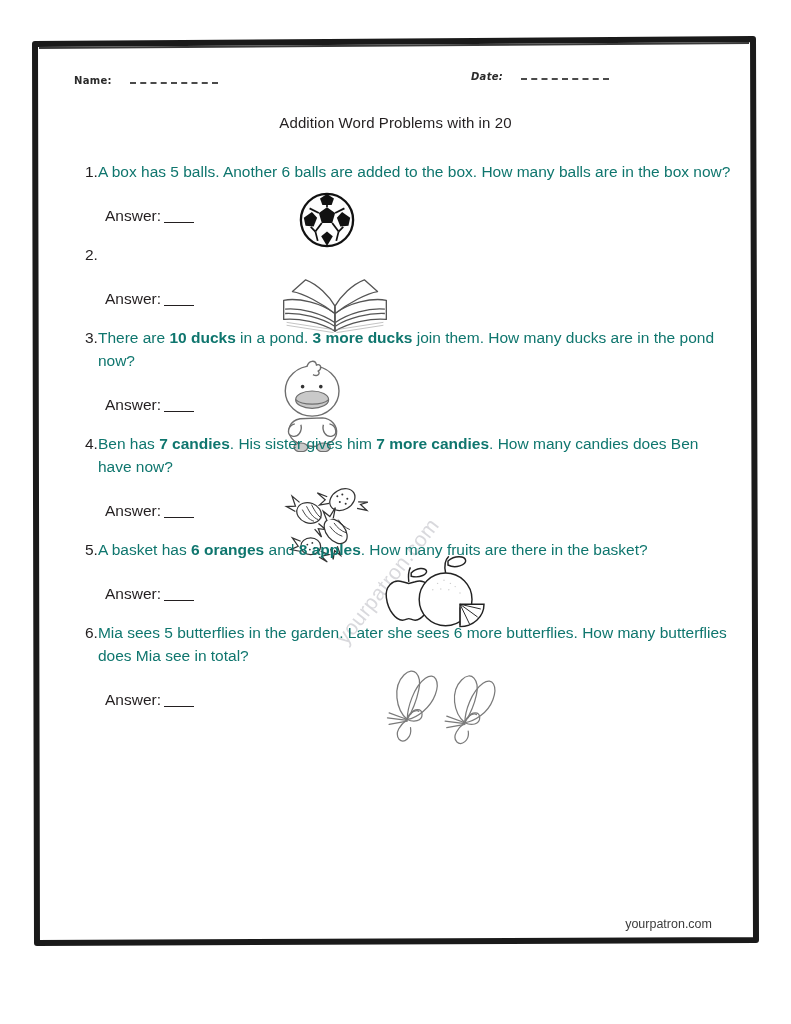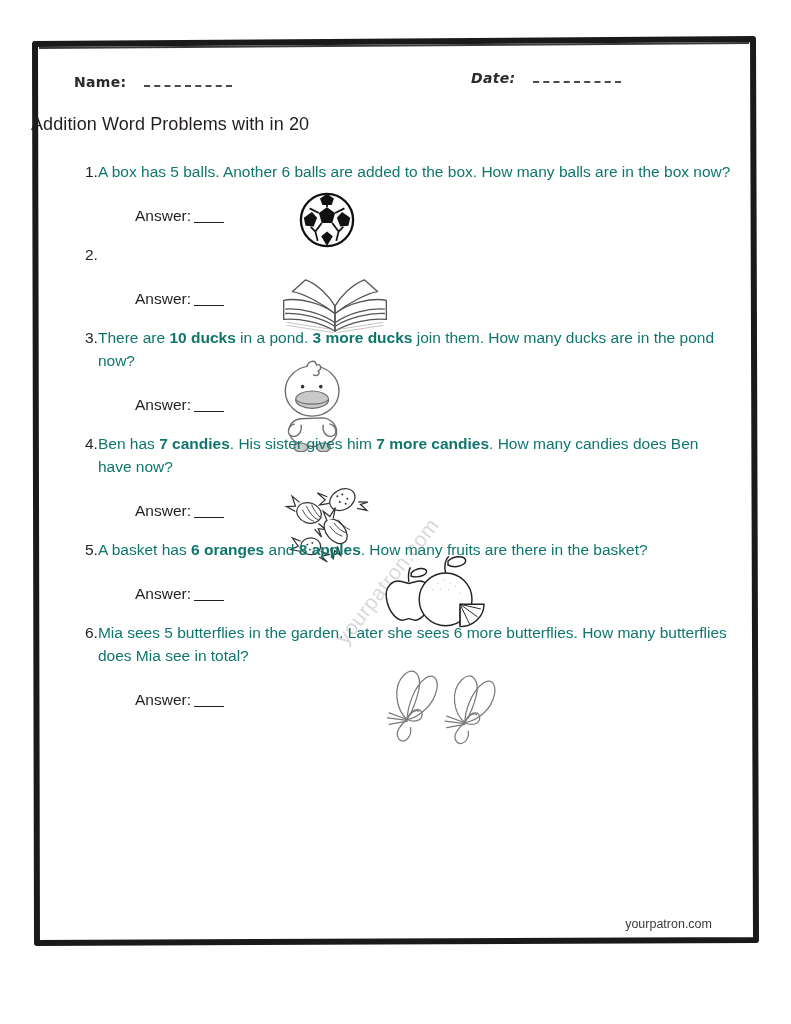--- a/index.html
+++ b/index.html
@@ -52,40 +52,40 @@
   .field {
     position: absolute;
     display: flex;
     align-items: baseline;
   }
   .field-name { left: 43px; top: 0; }
   .field-date { left: 440px; top: -4px; font-style: italic; }
   .field-label {
     font-family: "DejaVu Sans", sans-serif;
     font-weight: 700;
-    font-size: 14px;
+    font-size: 10px;
     letter-spacing: 0.3px;
     color: #2b2b2b;
   }
   .dash-line {
     display: inline-block;
     width: 88px;
     margin-left: 18px;
     border-bottom: 2px dashed #4a4a4a;
     height: 8px;
   }
 
   
   .title {
     position: absolute;
     left: 0;
     top: 80px;
     width: 729px;
-    text-align: left;
-    font-size: 18px;
+    text-align: center;
+    font-size: 15px;
     font-weight: 400;
     color: #231f20;
     letter-spacing: 0.1px;
   }
 
   
   .problems {
     position: absolute;
     left: 0;
     top: 126px;
@@ -124,21 +124,20 @@
     padding-left: 74px;
     height: 60px;
   }
   .answer-label {
     position: absolute;
     left: 74px;
     top: 24px;
     font-size: 15.5px;
     color: #231f20;
     white-space: nowrap;
-    margin-left: 30px;
   }
   .answer-blank {
     display: inline-block;
     width: 30px;
     border-bottom: 1.8px solid #231f20;
     vertical-align: -2px;
     margin-left: 3px;
   }
   .art {
     position: absolute;

